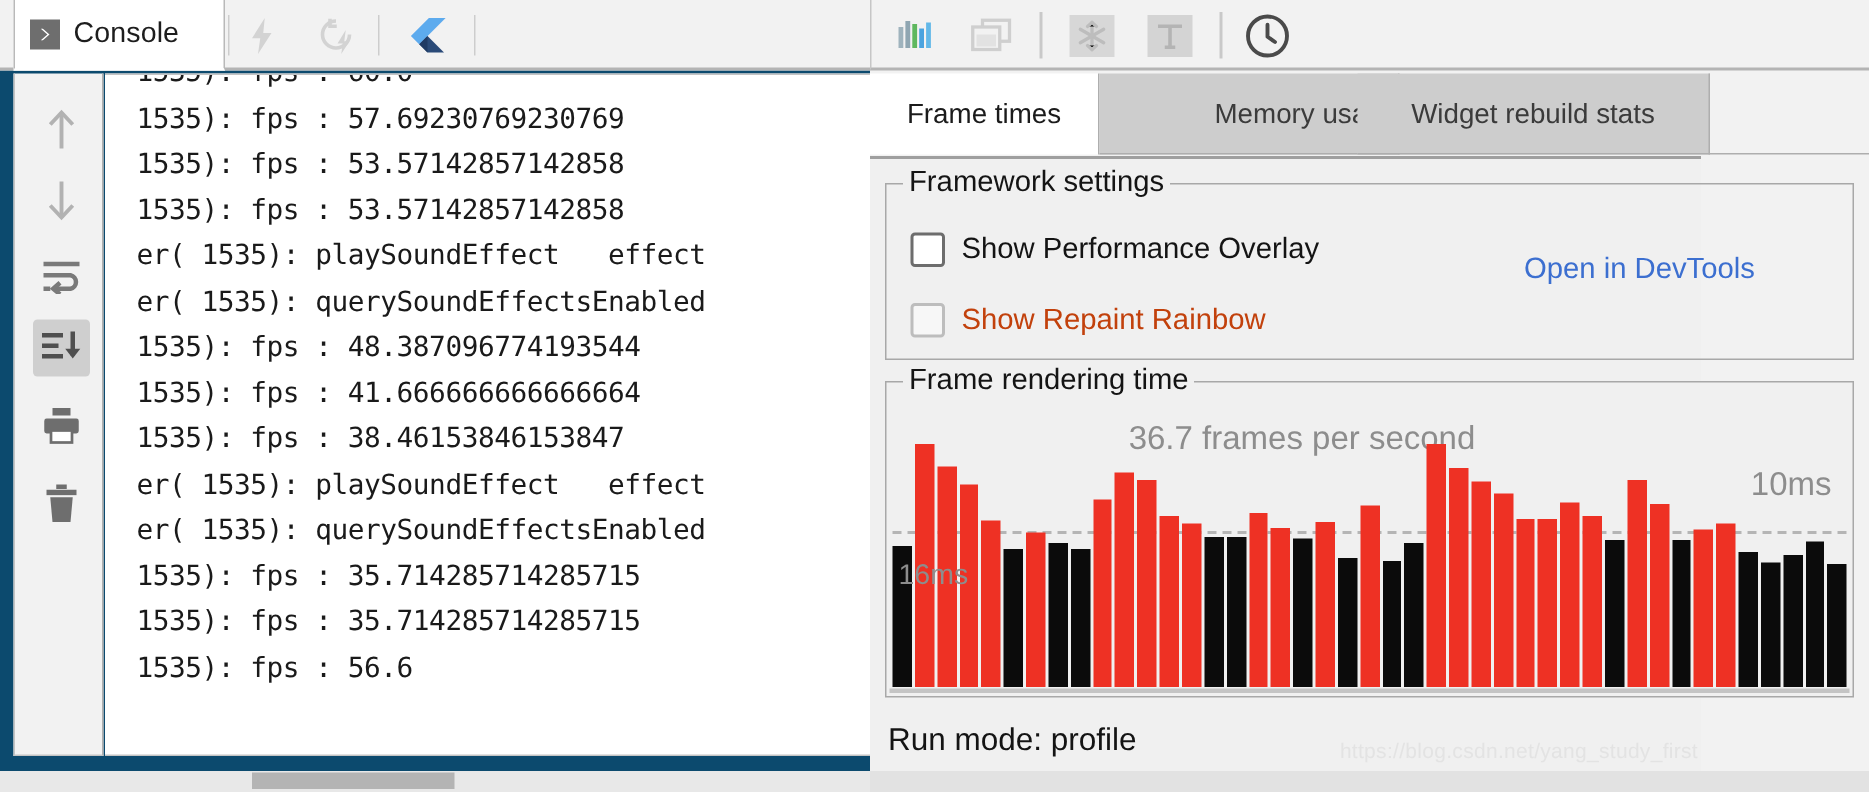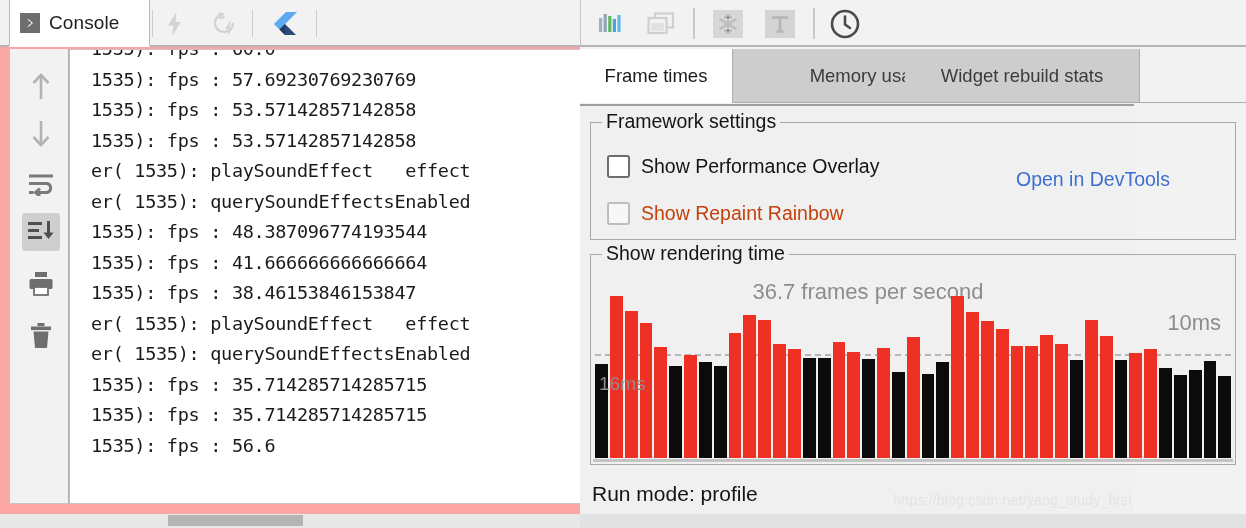--- a/index.html
+++ b/index.html
@@ -20,21 +20,21 @@
     width: 1246px;
     height: 528px;
     background: #ffffff;
   }
 
   
   #console-pane {
     position: absolute;
     left: 0; top: 0;
     width: 580px; height: 528px;
-    background: #fca5a5;
+    background: #0c4a6e;
     box-sizing: border-box;
   }
 
   
   #console-topbar {
     position: absolute;
     left: 0; top: 0;
     width: 580px; height: 47px;
     background: #f2f2f2;
     border-bottom: 2px solid #b4b4b4;
@@ -578,21 +578,21 @@
 
         <div class="chk-row" style="top:79px;">
           <span class="chkbox disabled"></span>
           <span class="chk-label disabled">Show Repaint Rainbow</span>
         </div>
 
         <a id="devtools-link" href="#" style="text-decoration:none;">Open in DevTools</a>
       </div>
 
       <div class="groupbox" id="gb-frametime">
-        <span class="gb-title">Show rendering time</span>
+        <span class="gb-title">Frame rendering time</span>
 
         <div id="fps-label">36.7 frames per second</div>
         <div id="ms10-label">10ms</div>
         <div id="ms16-label">16ms</div>
 
         <div id="dashline" style="top: auto; bottom: 108.154px;"></div>
         <div id="chart-area">
             <div class="bar" style="height: 56.9231%; background: rgb(11, 11, 11);"></div>
             <div class="bar" style="height: 97.6923%; background: rgb(238, 49, 36);"></div>
             <div class="bar" style="height: 88.4615%; background: rgb(238, 49, 36);"></div>

